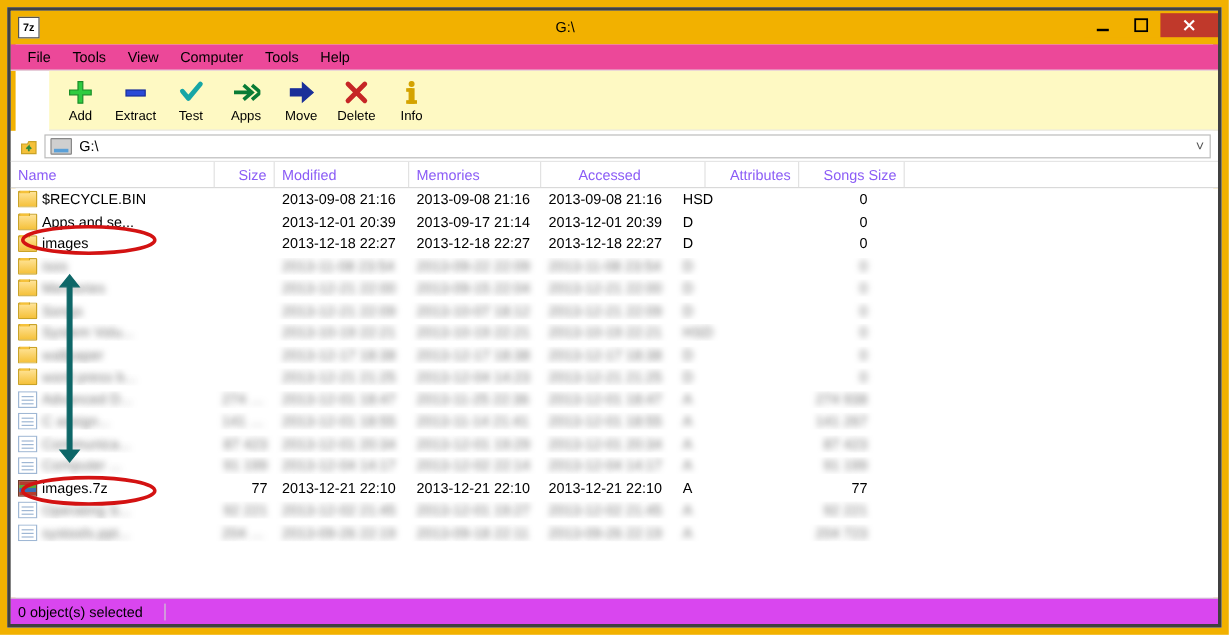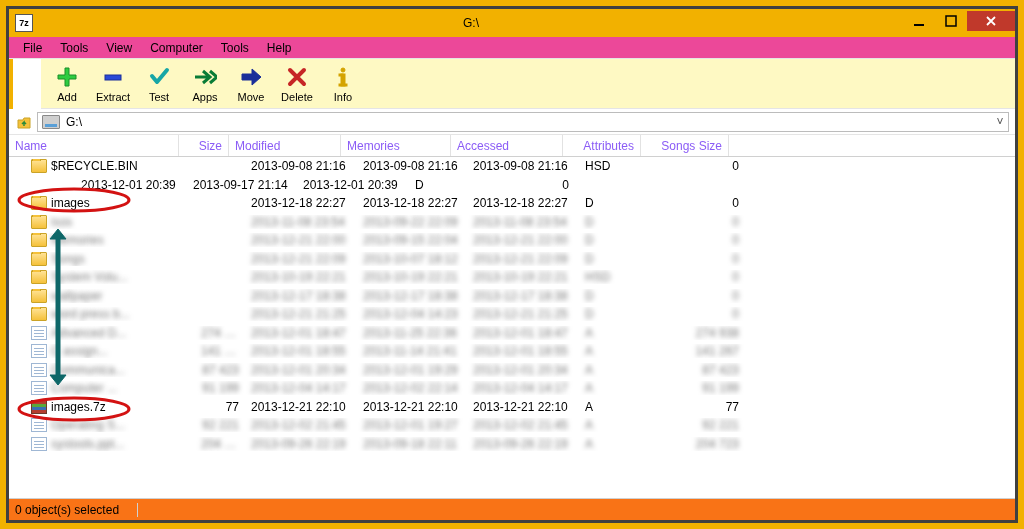--- a/index.html
+++ b/index.html
@@ -44,28 +44,28 @@
   .addressrow .path input { border:none; outline:none; flex:1; font-size:12px; padding-left:2px;}
   .addressrow .path .dd { width:16px; text-align:center; color:#555;}
 
   
   .colheader { height: 22px; display:flex; border-bottom:1px solid #d0d0d0; background:#fff;}
   .colheader .col { border-right:1px solid #e2e2e2; padding: 3px 6px; color:#8b5cf6; font-size:12px; display:flex; align-items:center;}
   .col-name { width: 170px; }
   .col-size { width: 50px; justify-content:flex-end; text-align:right;}
   .col-mod  { width: 112px; }
   .col-cre  { width: 110px; }
-  .col-acc  { width: 112px; }
+  .col-acc  { width: 112px; margin-left: 25px; }
   .col-attr { width: 78px; justify-content:flex-end;}
   .col-pack { width: 88px; justify-content:flex-end;}
   .col-comm { flex:1;margin-top:44px; }
 
   
   .rows { flex:1; overflow:hidden; background:#fff; position:relative;}
-  .row { height: 18.5px; display:flex; align-items:center;padding-left:16px; }
+  .row { height: 18.5px; display:flex; align-items:center; }
   .row .cell { padding: 0 6px; font-size:12px; white-space:nowrap; overflow:hidden; text-overflow:ellipsis; }
   .c-name { width:170px; display:flex; align-items:center; gap:4px;}
   .c-size { width:50px; text-align:right;}
   .c-mod  { width:112px;}
   .c-cre  { width:110px;}
   .c-acc  { width:112px;}
   .c-attr { width:78px; }
   .c-pack { width:88px; text-align:right;}
   .c-comm { flex:1;}
   .row.blur .cell:not(.c-name) { color: transparent; text-shadow: 0 0 5px rgba(0,0,0,.55); }
@@ -79,21 +79,21 @@
 
   
   .annot { position:absolute; pointer-events:none; z-index:10; }
   .circle-top { left: 6px; top: 30px; width: 118px; height: 26px; }
   .circle-bot { left: 6px; top: 239px; width: 118px; height: 26px; }
   .arrow-mid  { left: 38px; top: 60px; width: 22px; height: 180px; }
   .circle-top svg ellipse, .circle-bot svg ellipse { fill:none; stroke:#d31212; stroke-width:3;}
   .arrow-mid svg { stroke:#0e6768; fill:#0e6768; }
 
   
-  .statusbar { height: 22px; border-top: 1px solid #d0d0d0; display:flex; align-items:center; padding: 0 6px; background:#f97316; }
+  .statusbar { height: 22px; border-top: 1px solid #d0d0d0; display:flex; align-items:center; padding: 0 6px; background:#d946ef; }
   .statusbar .scell { padding-right: 12px; }
   .statusbar .sep { width:1px; height:14px; background:#d0d0d0; margin: 0 6px;}
 </style>
 </head>
 <body>
 
 <div class="window">
 
   <div class="titlebar">
     <div class="appicon">7z</div>
@@ -221,20 +221,24 @@
         </div>
         <div class="cell c-size"></div>
         <div class="cell c-mod">2013-09-08 21:16</div>
         <div class="cell c-cre">2013-09-08 21:16</div>
         <div class="cell c-acc">2013-09-08 21:16</div>
         <div class="cell c-attr">HSD</div>
         <div class="cell c-pack">0</div>
         <div class="cell c-comm"></div>
       </div>
       <div class="row">
+        <div class="cell c-name">
+          <div class="fic folder-ic"></div>
+          <span>Apps and se...</span>
+        </div>
         <div class="cell c-size"></div>
         <div class="cell c-mod">2013-12-01 20:39</div>
         <div class="cell c-cre">2013-09-17 21:14</div>
         <div class="cell c-acc">2013-12-01 20:39</div>
         <div class="cell c-attr">D</div>
         <div class="cell c-pack">0</div>
         <div class="cell c-comm"></div>
       </div>
       <div class="row">
         <div class="cell c-name">

